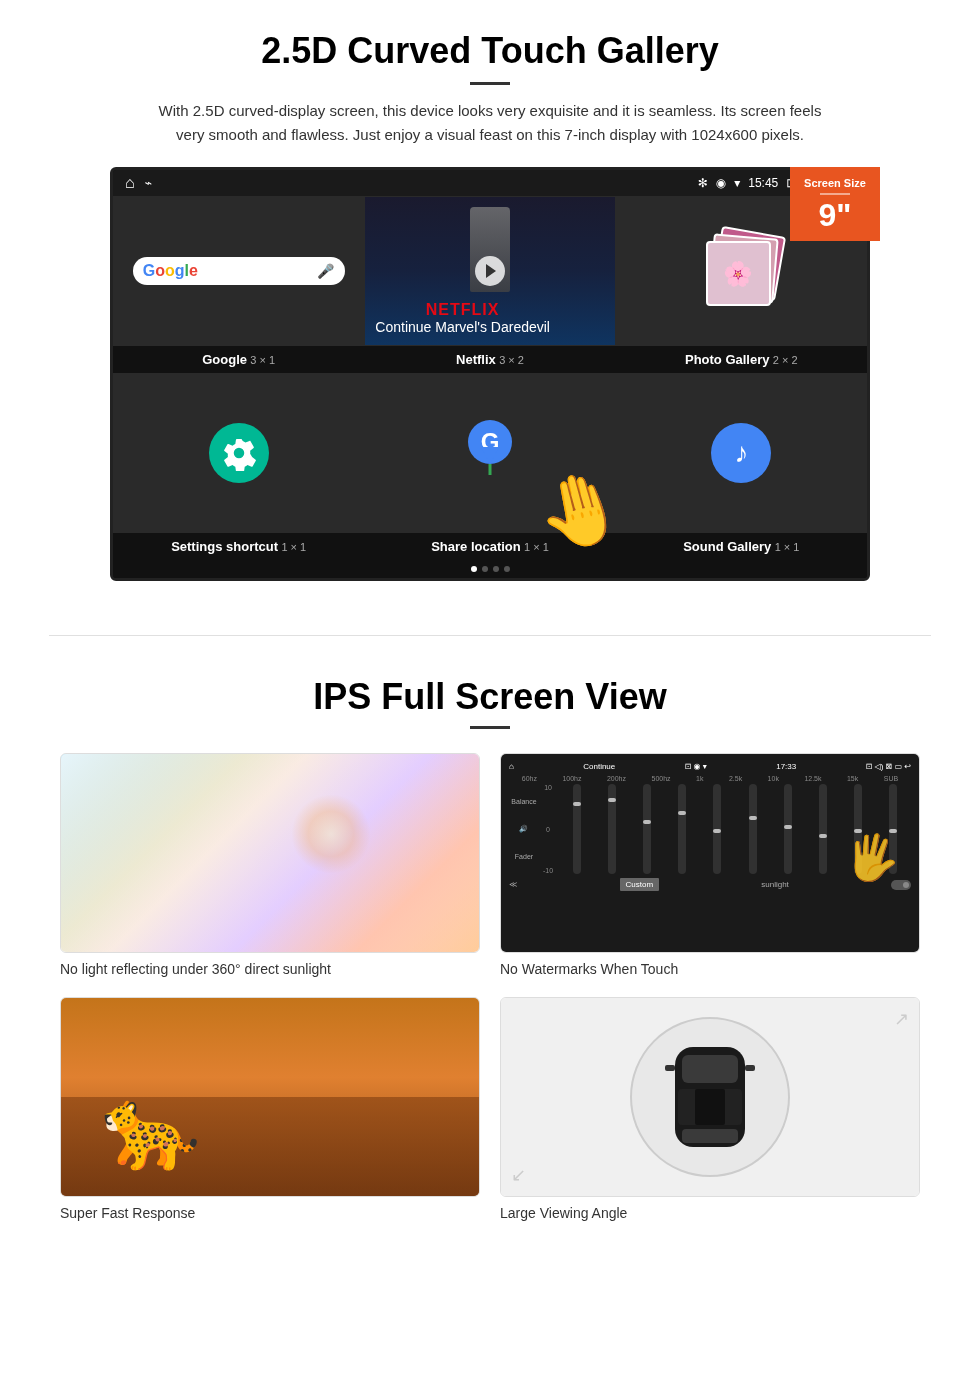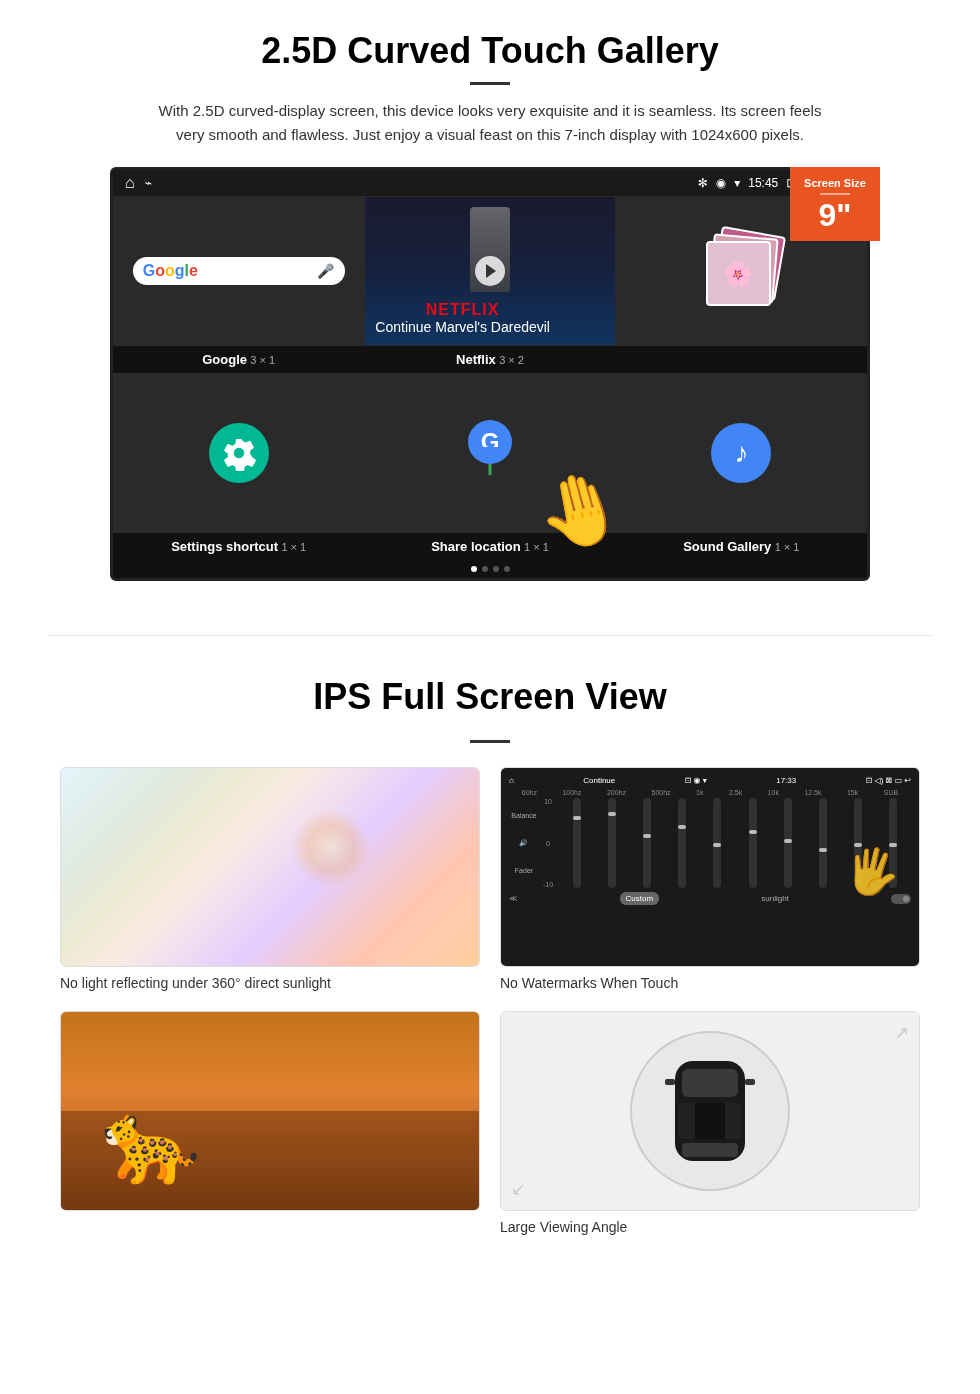--- a/index.html
+++ b/index.html
@@ -336,21 +336,21 @@
     }
 
     
     .section2 {
       text-align: center;
       padding: 10px 60px 20px;
     }
     .section2 h2 {
       font-size: 36px;
       font-weight: 900;
-      margin-bottom: 22px;
+      margin-bottom: 8px;
     }
     .section2 .divider {
       width: 40px;
       height: 3px;
       background: #333;
       margin: 0 auto 24px;
     }
 
     
     .image-grid {
@@ -524,20 +524,25 @@
       <div class="app-labels">
         <div class="app-label">
           <span class="name">Google</span>
           <span> </span>
           <span class="size">3 × 1</span>
         </div>
         <div class="app-label">
           <span class="name">Netflix</span>
           <span> </span>
           <span class="size">3 × 2</span>
+        </div>
+        <div class="app-label">
+          <span class="name">Photo Gallery</span>
+          <span> </span>
+          <span class="size">2 × 2</span>
         </div>
       </div>
 
       <div class="app-grid">
 
         <div class="app-cell app-cell-bottom settings-cell">
           <div class="settings-icon-circle">
             <svg class="gear-svg" viewBox="0 0 24 24">
               <path d="M12 15.5A3.5 3.5 0 0 1 8.5 12 3.5 3.5 0 0 1 12 8.5a3.5 3.5 0 0 1 3.5 3.5 3.5 3.5 0 0 1-3.5 3.5m7.43-2.92c.04-.33.07-.67.07-1.08 0-.41-.03-.76-.07-1.08l2.3-1.8c.21-.16.27-.46.14-.69l-2.18-3.78c-.13-.23-.42-.31-.65-.23l-2.73 1.1c-.57-.43-1.17-.79-1.84-1.07L14.04 3.1c-.04-.26-.27-.44-.54-.44H10.5c-.27 0-.5.18-.54.44l-.41 2.93c-.67.28-1.27.64-1.84 1.07L4.98 6c-.23-.08-.52 0-.65.23L2.15 10c-.14.23-.07.53.14.69l2.3 1.8c-.04.32-.07.67-.07 1.08 0 .41.03.76.07 1.08l-2.3 1.8c-.21.16-.27.46-.14.69l2.18 3.78c.13.23.42.31.65.23l2.73-1.1c.57.43 1.17.79 1.84 1.07l.41 2.93c.04.26.27.44.54.44h4.36c.27 0 .5-.18.54-.44l.41-2.93c.67-.28 1.27-.64 1.84-1.07l2.73 1.1c.23.08.52 0 .65-.23l2.18-3.78c.13-.23.07-.53-.14-.69l-2.3-1.8z"></path>
             </svg>
@@ -684,41 +689,42 @@
                   <div style="position:absolute;top:50%;left:0;right:0;height:4px;background:#bbb;border-radius:2px;"></div>
                 </div>
               </div>
 
               <div style="position:absolute;bottom:-10px;right:10px;font-size:45px;opacity:0.85;transform:rotate(10deg);">🖐</div>
             </div>
           </div>
 
           <div style="display:flex;justify-content:space-between;align-items:center;margin-top:4px;font-size:8px;color:#aaa;">
             <span>≪</span>
-            <span style="background:#666;padding:2px 6px;border-radius:6px;color:#fff;">Custom</span>
+            <span style="background:#666;padding:2px 6px;border-radius:1px;color:#fff;">Custom</span>
             <span>sunlight</span>
             <div style="display:inline-flex;align-items:center;gap:2px;">
               <div style="width:20px;height:10px;background:#555;border-radius:5px;position:relative;">
                 <div style="position:absolute;right:2px;top:2px;width:6px;height:6px;background:#888;border-radius:50%;"></div>
               </div>
             </div>
           </div>
         </div>
       </div>
       <div class="image-caption">No Watermarks When Touch</div>
     </div>
 
     <div class="image-card">
       <div class="image-box">
         <div class="cheetah-img">
 
           <div style="position:absolute;bottom:0;left:0;right:0;height:50%;background:linear-gradient(180deg,#8B4513 0%, #6B3410 100%);opacity:0.7;"></div>
           <span class="cheetah-emoji">🐆</span>
         </div>
       </div>
+      <div class="image-caption">Super Fast Response</div>
     </div>
 
     <div class="image-card">
       <div class="image-box">
         <div class="car-img">
           <div class="car-circle">
 
             <svg width="100" height="140" viewBox="0 0 100 140">
 
               <rect x="15" y="20" width="70" height="100" rx="18" fill="#1a1a1a"></rect>

